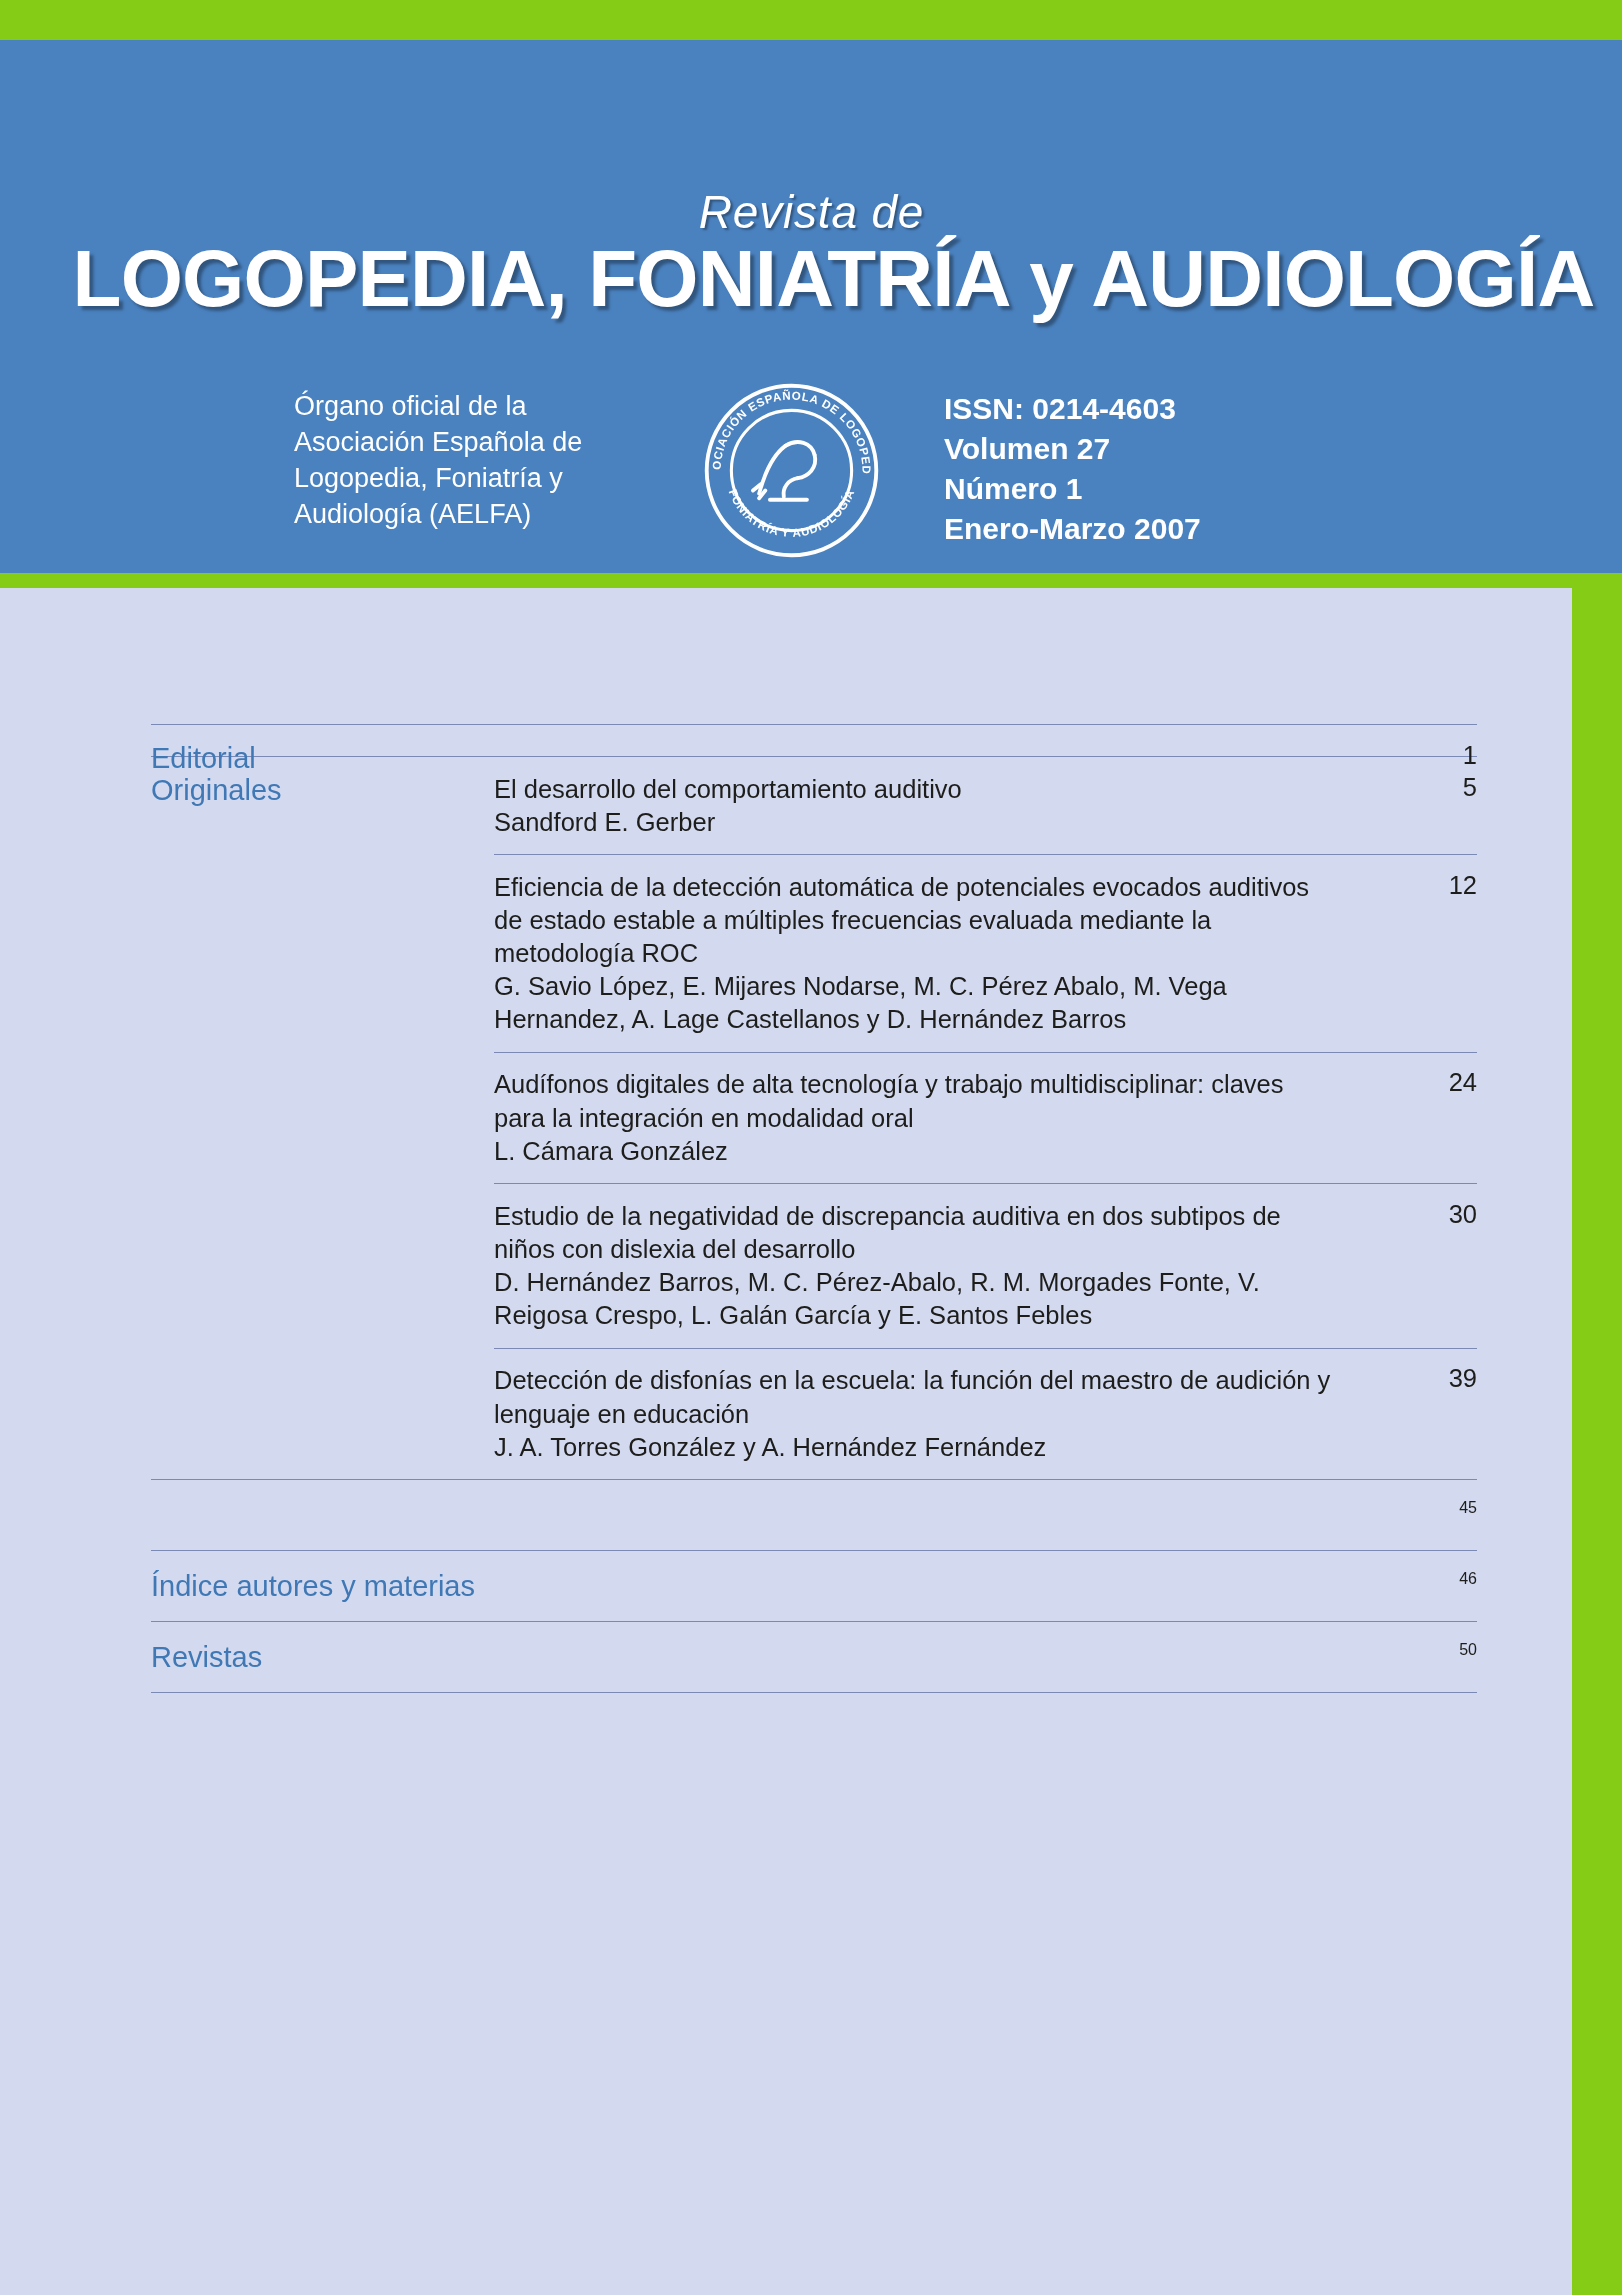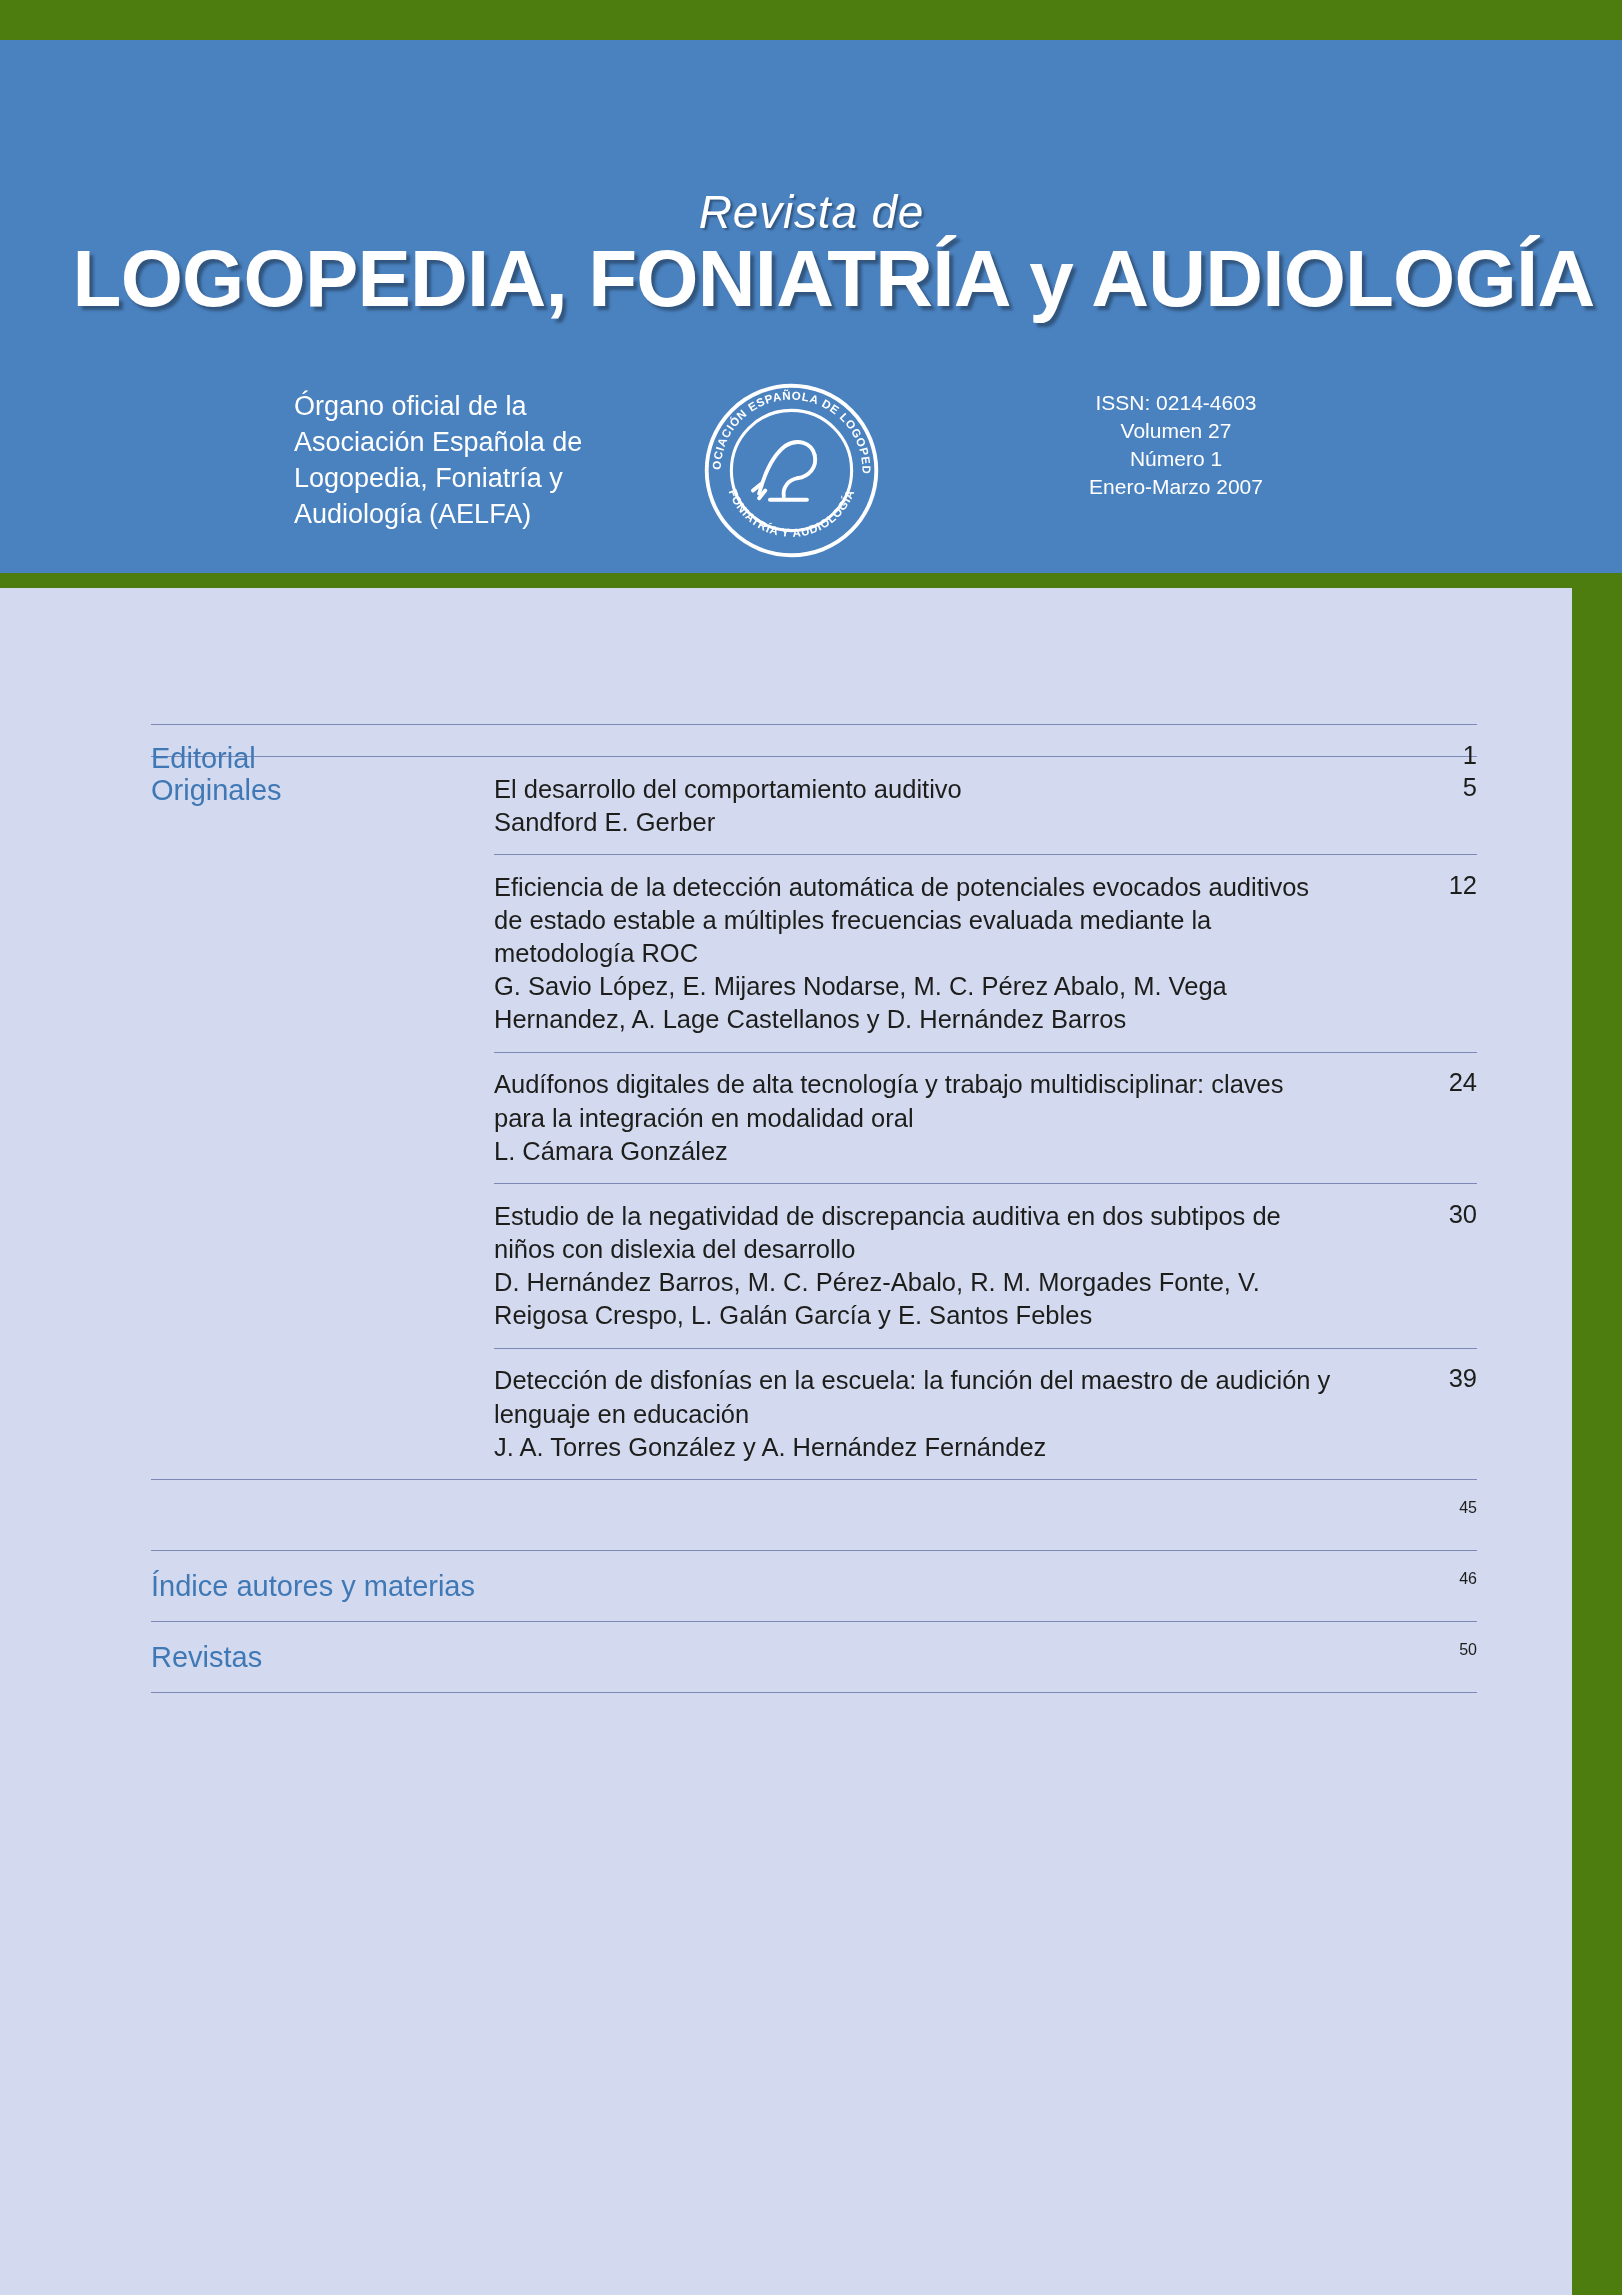--- a/index.html
+++ b/index.html
@@ -10,21 +10,21 @@
   body {
     width: 1623px;
     height: 2295px;
     font-family: "Liberation Sans", sans-serif;
     overflow: hidden;
   }
   .page {
     position: relative;
     width: 1623px;
     height: 2295px;
-    background: #4d7c0f;
+    background: #84cc16;
   }
   
   .header {
     position: absolute;
     left: 0;
     top: 40px;
     width: 1623px;
     height: 533px;
     background: #4a82c0;
     box-sizing: border-box;
@@ -63,24 +63,25 @@
     text-align: left;
     color: #ffffff;
     font-size: 27px;
     line-height: 1.33;
   }
   .issn-block {
     position: absolute;
     left: 944px;
     top: 349px;
     width: 464px;
-    text-align: center;
-    color: #ffffff;
-    font-size: 21px;
+    text-align: left;
+    color: #ffffff;
+    font-size: 30px;
     line-height: 1.33;
+    font-weight: bold;
   }
   .logo-seal {
     position: absolute;
     left: 699px;
     top: 338px;
     width: 185px;
     height: 185px;
   }
   .logo-seal .ring-text {
     font-size: 15px;

